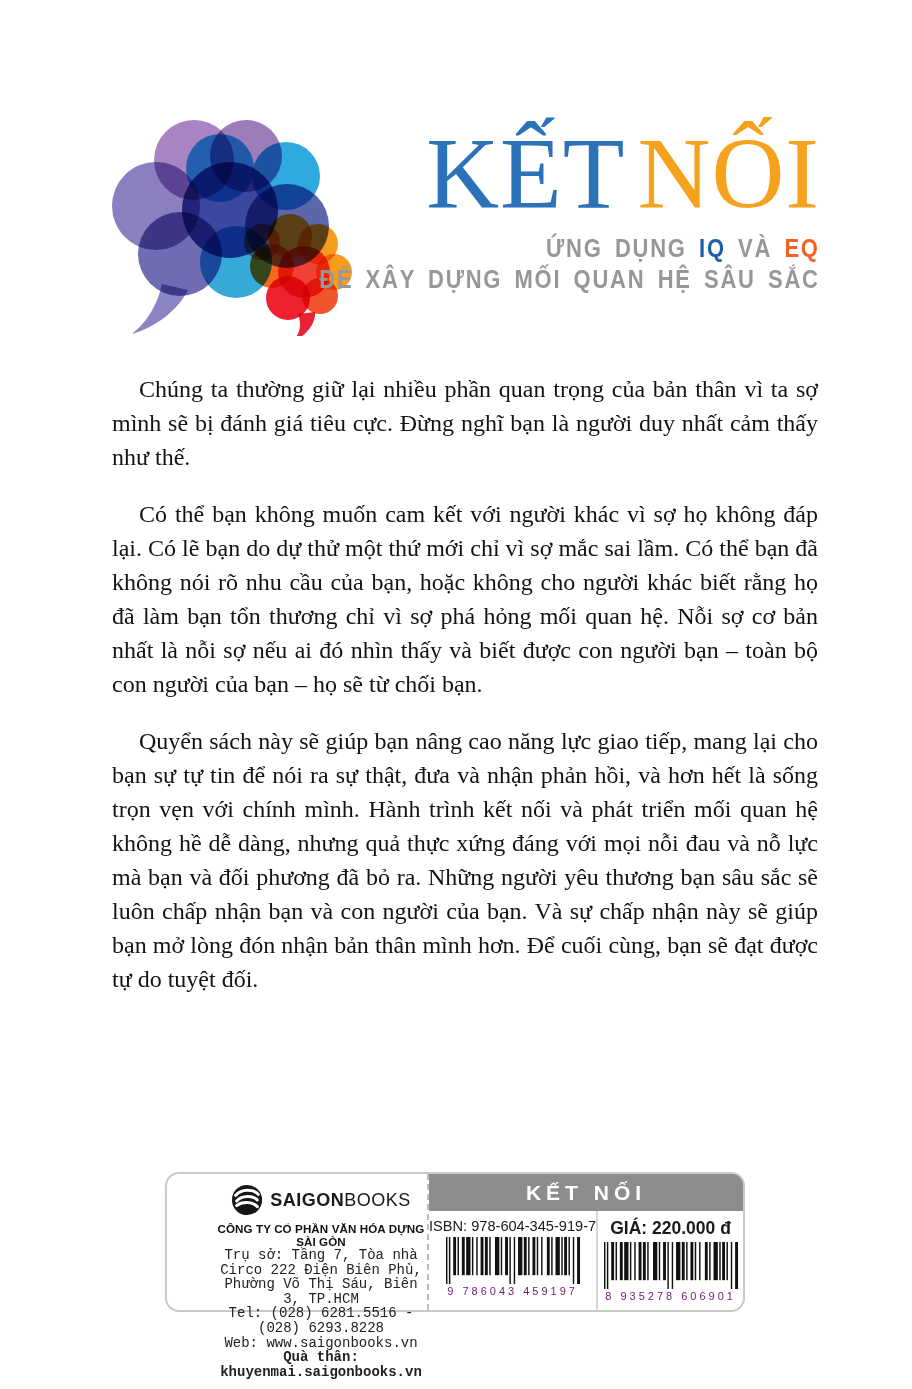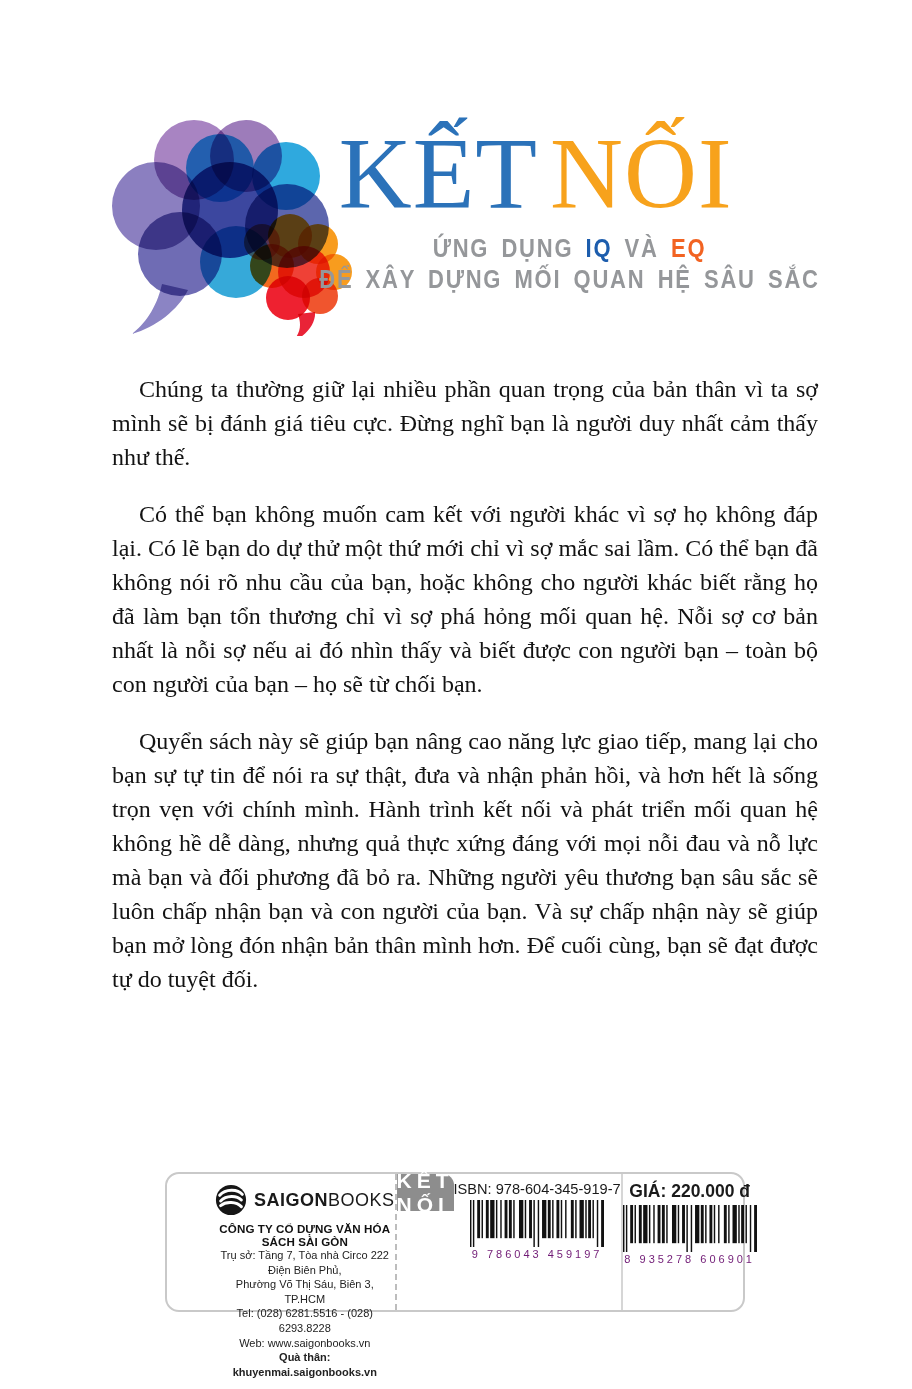--- a/index.html
+++ b/index.html
@@ -3,21 +3,21 @@
 <meta charset="utf-8">
 <style>
   html,body{margin:0;padding:0;background:#fff;}
   body{width:912px;height:1389px;position:relative;overflow:hidden;
        font-family:"Liberation Serif",serif;color:#131313;}
 
   
   .bubbles{position:absolute;left:110px;top:114px;width:244px;height:222px;}
   .bubbles svg{isolation:isolate;}
 
-  .title-block{position:absolute;top:120px;right:92px;text-align:center;}
+  .title-block{position:absolute;top:120px;right:92px;text-align:right;}
   .book-title{font-family:"Liberation Serif",serif;font-weight:400;
               font-size:101px;line-height:1.08;letter-spacing:1px;white-space:nowrap;}
   .book-title .t2{margin-left:12px;}
   .subtitle{margin-top:4px;font-family:"Liberation Sans",sans-serif;font-weight:700;
             letter-spacing:2px;word-spacing:5px;transform:scaleX(0.88);
             transform-origin:100% 0;white-space:nowrap;}
   .subtitle .ln1{font-size:25px;line-height:31px;}
   .subtitle .ln2{font-size:25px;line-height:31px;}
 
   
@@ -28,23 +28,23 @@
   
   .label-box{position:absolute;left:165px;top:1172px;width:580px;height:140px;
              box-sizing:border-box;border:2px solid #c9c9c9;border-radius:14px;
              display:flex;background:#fff;font-family:"Liberation Sans",sans-serif;}
   .label-left{width:260px;box-sizing:border-box;padding-top:9px;text-align:center;padding-left:48px;}
   .brand-row{display:flex;align-items:center;justify-content:center;gap:7px;height:34px;}
   .brand-name{font-size:18px;color:#1a1a1a;letter-spacing:.5px;}
   .brand-name .b{font-weight:800;}
   .brand-name .l{font-weight:400;}
   .company{font-size:11.6px;font-weight:700;color:#111;margin-top:5px;letter-spacing:.1px;}
-  .addr{font-size:11px;color:#222;line-height:14.6px;}
+  .addr{font-size:14px;color:#222;line-height:14.6px;font-family:Liberation Mono, monospace;}
   .addr.bold{font-weight:700;}
-  .label-right{flex:1;display:flex;border-left:2px dashed #bdbdbd;justify-content:space-between;}
+  .label-right{flex:1;display:flex;flex-direction:column;border-left:2px dashed #bdbdbd;justify-content:space-between;}
   .label-right-header{height:37px;border-top-right-radius:11px;color:#fff;
             display:flex;align-items:center;justify-content:center;
             font-size:21px;font-weight:700;letter-spacing:5px;}
   .codes{flex:1;display:flex;}
   .code-col{flex:1;display:flex;flex-direction:column;align-items:center;padding-top:7px;}
   .code-col.price{border-left:2px solid #d6d6d6;}
   .code-label{font-size:14.6px;color:#1a1a1a;white-space:nowrap;}
   .code-label.bold{font-size:17.5px;font-weight:700;}
   .barcode{margin-top:3px;line-height:0;}
   .code-digits{font-size:11px;color:#701a75;letter-spacing:3px;margin-top:1px;white-space:nowrap;}
@@ -103,21 +103,21 @@
   <div class="label-left">
     <div class="brand-row">
       <svg width="32" height="32" viewBox="0 0 34 34" xmlns="http://www.w3.org/2000/svg">
         <circle cx="17" cy="17" r="16" fill="#161616"></circle>
         <path d="M5 12 C 11 5, 24 5, 29 11" stroke="#fff" stroke-width="3.2" fill="none" stroke-linecap="round"></path>
         <path d="M6 18 C 12 12, 23 12, 28 17" stroke="#fff" stroke-width="3.2" fill="none" stroke-linecap="round"></path>
         <path d="M6 23 C 12 18, 23 19, 28 24" stroke="#fff" stroke-width="3.2" fill="none" stroke-linecap="round"></path>
       </svg>
       <span class="brand-name"><span class="b">SAIGON</span><span class="l">BOOKS</span></span>
     </div>
-    <div class="company">CÔNG TY CỔ DỰNG VĂN HÓA SÁCH SÀI GÒN</div>
+    <div class="company">CÔNG TY CỔ PHẦN VĂN HÓA DỰNG SÀI GÒN</div>
     <div class="addr">Trụ sở: Tầng 7, Tòa nhà Circo 222 Điện Biên Phủ,</div>
     <div class="addr">Phường Võ Thị Sáu, Biên 3, TP.HCM</div>
     <div class="addr">Tel: (028) 6281.5516 - (028) 6293.8228</div>
     <div class="addr">Web: www.saigonbooks.vn</div>
     <div class="addr bold">Quà thân: khuyenmai.saigonbooks.vn</div>
   </div>
 
   <div class="label-right">
     <div class="label-right-header" style="background: rgb(141, 141, 141);">KẾT NỐI</div>
     <div class="codes">

